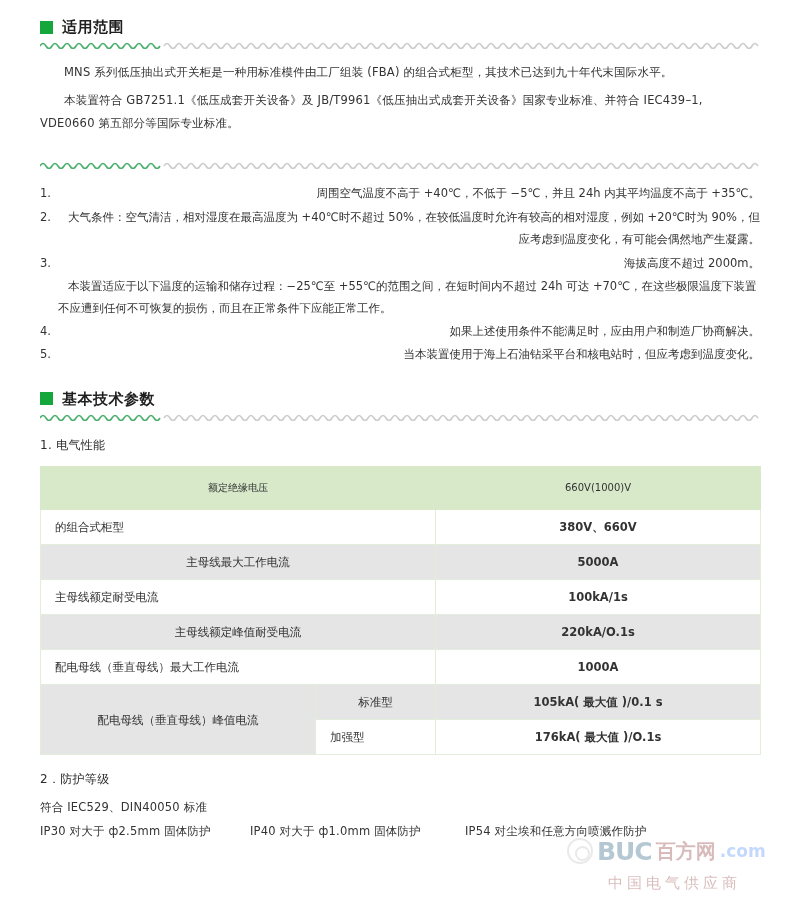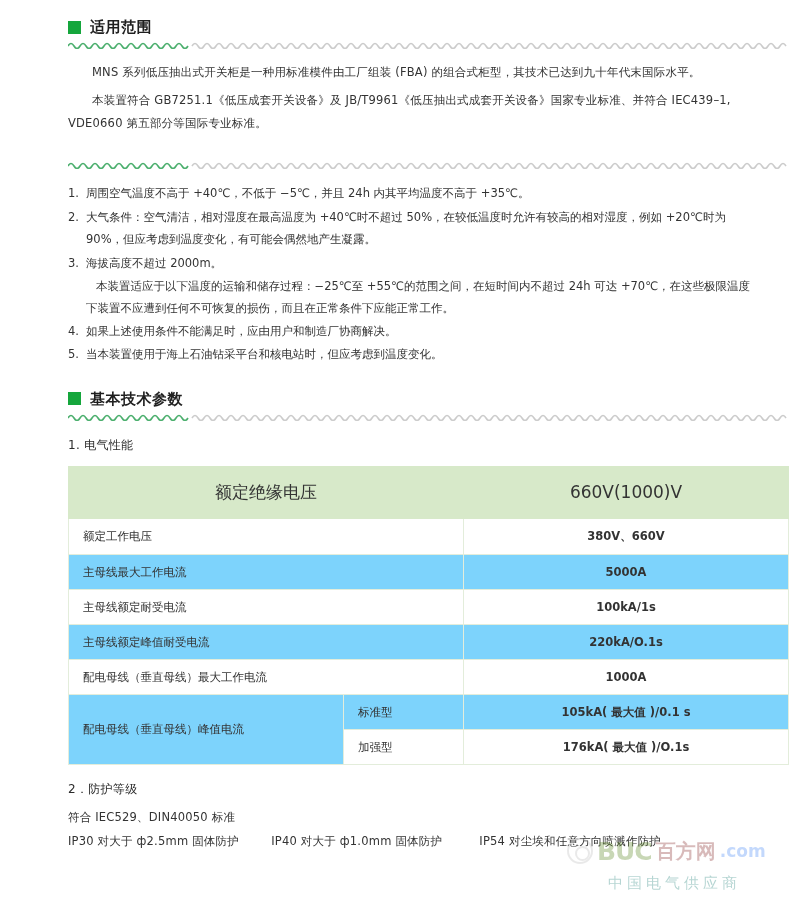--- a/index.html
+++ b/index.html
@@ -15,21 +15,21 @@
   }
 
   .page {
     position: relative;
     width: 800px;
     height: 900px;
     padding: 0;
   }
 
   
-  .section { padding: 0 40px; margin-left: 28px; }
+  .section { padding: 0 40px; }
 
   .sec-head {
     display: flex;
     align-items: center;
     gap: 9px;
     padding-top: 2px;
   }
 
   .sec-bullet {
     width: 13px;
@@ -81,21 +81,21 @@
     font-size: 11.5px;
     line-height: 1.95;
     color: #333333;
     margin-bottom: 1px;
   }
   .num-marker {
     flex: 0 0 auto;
     width: 18px;
     text-align: left;
   }
-  .num-body { flex: 1 1 auto; }
+  .num-body { flex: 1 1 auto; text-align: right; }
   .sub-para {
     margin-left: 18px;
     font-size: 11.5px;
     line-height: 1.95;
     color: #333333;
     text-indent: 10px;
   }
 
   
   .sub-head {
@@ -118,23 +118,23 @@
     border: 1px solid #e3eddb;
     padding: 9px 14px;
     line-height: 1.4;
     vertical-align: middle;
   }
   table.spec tr.head td {
     background: #d7e9c9;
     text-align: center;
     padding: 14px 14px;
     border-color: #d7e9c9;
-    font-size: 17px;
-  }
-  table.spec tr.alt td { background: #7dd3fc; }
+    font-size: 10px;
+  }
+  table.spec tr.alt td { background: #e5e5e5; text-align: center; }
   table.spec tr.plain td { background: #ffffff; }
   td.val { text-align: center; font-weight: bold; }
   td.lbl { text-align: left; }
   td.sub { text-align: left; }
 
   
   .ip-block { margin-top: 14px; }
   .ip-line {
     font-size: 11.5px;
     line-height: 2.05;
@@ -175,41 +175,41 @@
     content: "";
     position: absolute;
     left: 6px; top: 6px;
     width: 11px; height: 11px;
     border: 2px solid #b9b9b9;
     border-radius: 50%;
   }
   .wm-buc {
     font-size: 25px;
     font-weight: bold;
-    color: #4d7c0f;
+    color: #0c4a6e;
     letter-spacing: -1px;
     line-height: 1;
   }
   .wm-cn {
     font-size: 20px;
     font-weight: bold;
     color: #7f1d1d;
     letter-spacing: 0px;
     line-height: 1;
   }
   .wm-com {
     font-size: 17px;
     font-weight: bold;
     color: #3b82f6;
     line-height: 1;
   }
   .wm-row2 {
     margin-top: 6px;
     font-size: 15px;
-    color: #0f766e;
+    color: #7f1d1d;
     letter-spacing: 4px;
     text-align: center;
     white-space: nowrap;
   }
 
   
   .s1 { margin-top: 16px; }
   .s2 { margin-top: 26px; }
   .s3 { margin-top: 22px; }
 </style>
@@ -288,21 +288,21 @@
         <col style="width:275px">
         <col style="width:120px">
         <col style="width:325px">
       </colgroup>
       <tbody>
         <tr class="head">
           <td colspan="2">额定绝缘电压</td>
           <td>660V(1000)V</td>
         </tr>
         <tr class="plain">
-          <td class="lbl" colspan="2">额定工作电压</td>
+          <td class="lbl" colspan="2">的组合式柜型</td>
           <td class="val">380V、660V</td>
         </tr>
         <tr class="alt">
           <td class="lbl" colspan="2">主母线最大工作电流</td>
           <td class="val">5000A</td>
         </tr>
         <tr class="plain">
           <td class="lbl" colspan="2">主母线额定耐受电流</td>
           <td class="val">100kA/1s</td>
         </tr>

